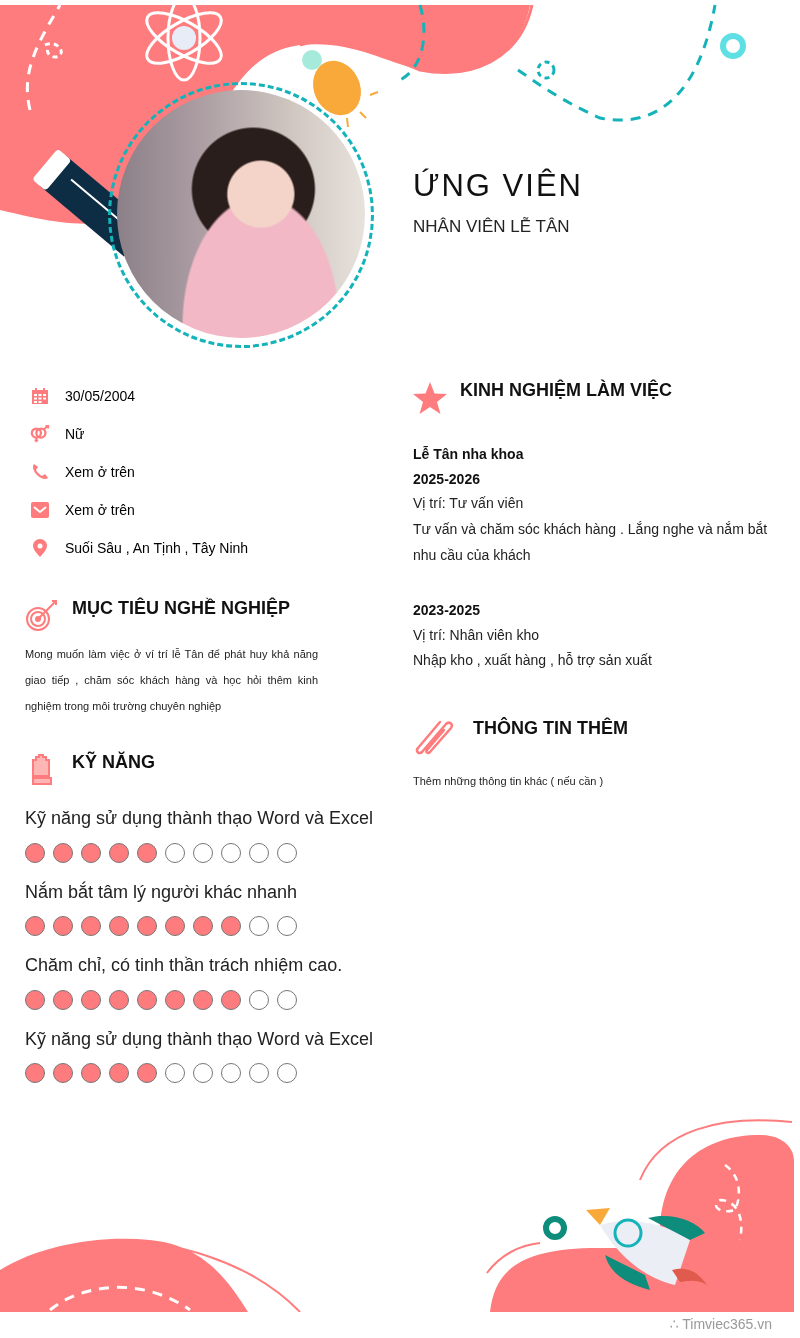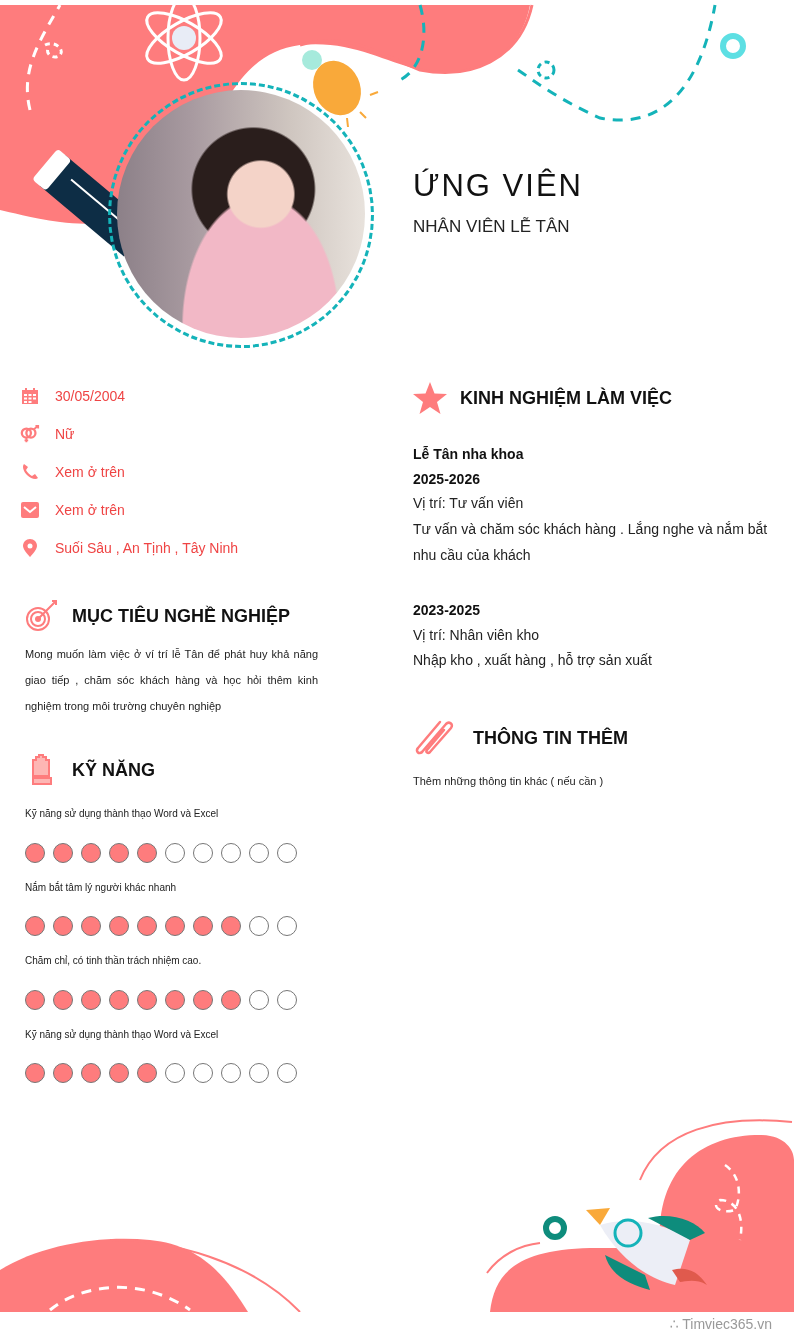--- a/index.html
+++ b/index.html
@@ -7,26 +7,26 @@
   .abs { position:absolute; }
   .deco { position:absolute; left:0; top:0; }
   .name { left:413px; top:168px; font-size:31px; font-weight:normal; letter-spacing:2px; color:#111; }
   .jobtitle { left:413px; top:217px; font-size:17px; color:#222;text-align:right; }
   .photo-ring { left:108px; top:82px; width:266px; height:266px; border-radius:50%; border:3px dashed #14b3b9; box-sizing:border-box; }
   .photo { left:117px; top:90px; width:248px; height:248px; border-radius:50%; overflow:hidden;
            background: radial-gradient(circle at 58% 42%, #f4d3c8 0 16%, transparent 17%),
                        radial-gradient(ellipse at 58% 95%, #f2b8c6 0 38%, transparent 39%),
                        radial-gradient(circle at 55% 40%, #2a1e1c 0 30%, transparent 31%),
                        linear-gradient(90deg,#8c8088 0%,#a89aa0 30%,#cfc6c0 70%,#e8e2dc 100%); }
-  .contact-row { left:20px; display:flex; align-items:center; font-size:14px; color:#ef4444; }
+  .contact-row { left:30px; display:flex; align-items:center; font-size:14px; color:#000000; }
   .contact-row .ic { width:20px; height:20px; margin-right:15px; display:flex; align-items:center; justify-content:center; }
-  .sec-head { display:flex; align-items:center; font-size:18px; font-weight:bold; color:#111; }
+  .sec-head { display:flex; font-size:18px; font-weight:bold; color:#111; }
   .sec-head .ic { width:40px; height:36px; display:flex; align-items:center; justify-content:center; margin-right:10px; }
   .para { font-size:11px; line-height:26px; color:#222; text-align:justify; }
-  .skill-label { left:25px; font-size:10px; color:#222; }
+  .skill-label { left:25px; font-size:18px; color:#222; }
   .dots { left:25px; display:flex; gap:8px; }
   .dot { width:20px; height:20px; border-radius:50%; border:1.5px solid #777; box-sizing:border-box; background:#fff; }
   .dot.on { background:#fe7c7d; }
   .exp { left:413px; width:370px; font-size:14px; line-height:24.5px; color:#222; }
   .exp .b { font-weight:bold; color:#111; }
   .watermark { right:28px; bottom:6px; font-family:Liberation Sans, sans-serif; font-size:14px; color:#999; }
 </style>
 </head>
 <body>
 

